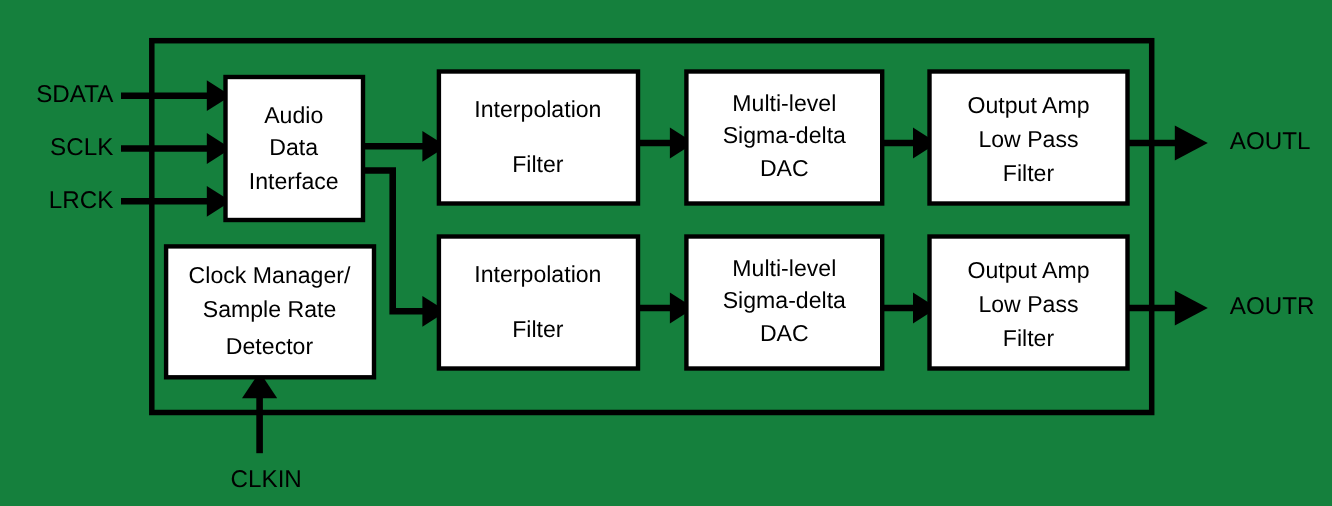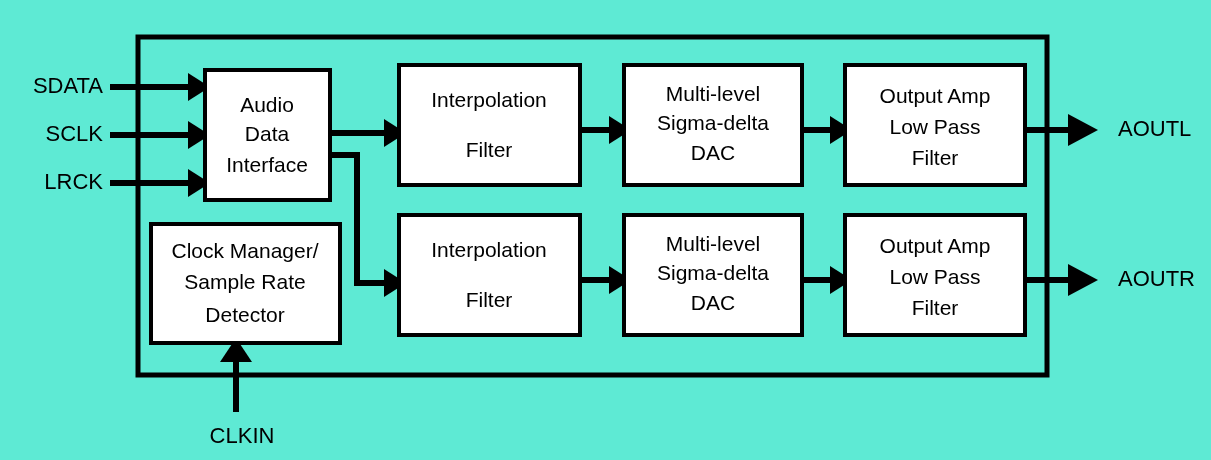--- a/index.html
+++ b/index.html
@@ -10,21 +10,21 @@
   body {
     width: 1211px;
     height: 460px;
     font-family: "Liberation Sans", sans-serif;
     overflow: hidden;
   }
   #diagram-root {
     position: relative;
     width: 1211px;
     height: 460px;
-    background: #5eead4;
+    background: #15803d;
   }
   svg#block-diagram {
     display: block;
     width: 1211px;
     height: 460px;
   }
   .blk-rect {
     fill: #ffffff;
     stroke: #000000;
     stroke-width: 4;

